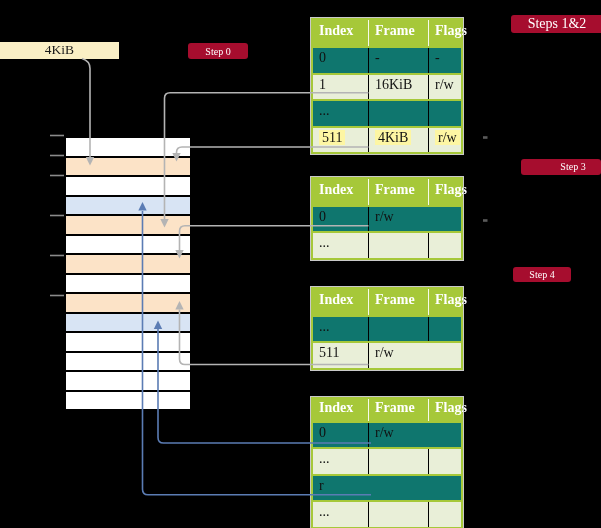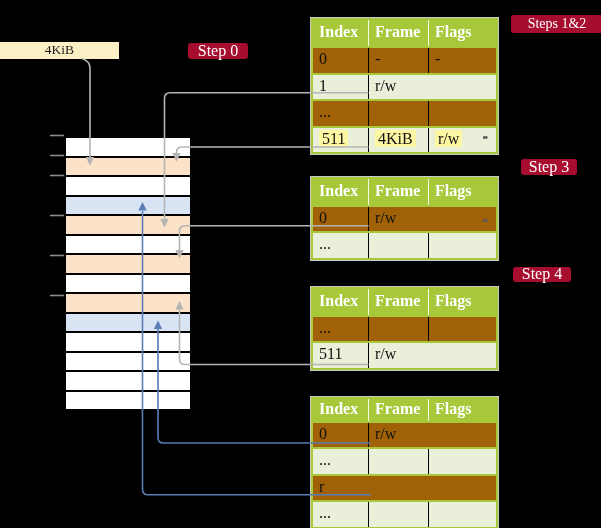--- a/index.html
+++ b/index.html
@@ -7,36 +7,36 @@
        font-family:"Liberation Serif","DejaVu Serif",serif;}
   #canvas{position:absolute;inset:0;width:601px;height:528px;background:var(--background,#000);}
 
   
   .frame-label{position:absolute;left:0;top:42px;width:119px;height:16.5px;
     background:var(--label-cream);color:#1a1a1a;font-size:13.5px;
     display:flex;align-items:center;justify-content:center;}
 
   
   .badge{position:absolute;background:var(--badge-red);color:#fff;
-    border-radius:3px;font-size:16px;display:flex;align-items:center;justify-content:center;}
+    border-radius:3px;font-size:10px;display:flex;align-items:center;justify-content:center;}
   .badge.step0 {left:188px;top:43px;width:60px;height:16px;}
   .badge.steps12{left:511px;top:15px;width:92px;height:18px;font-size:14px;}
-  .badge.step3 {left:521px;top:158.5px;width:56px;height:16.5px;}
+  .badge.step3 {left:521px;top:158.5px;width:56px;height:16.5px;padding-left:24px;}
   .badge.step4 {left:513px;top:266.5px;width:58px;height:15.5px;}
 
   
   .mem-stack{position:absolute;left:66px;top:138px;width:124px;}
   .mem-row{height:17.5px;margin-bottom:2px;background:var(--row-white);}
   .mem-row.page-table{background:var(--frame-orange);}
   .mem-row.mapped-page{background:var(--frame-blue);}
 
   
-  .ptable{position:absolute;left:311px;width:187px;box-sizing:border-box;
-    border:2px solid var(--header-green);outline:1px solid #c9c9c9;background:#a16207;
-    font-size:16px;color:#111;}
+  .ptable{position:absolute;left:311px;width:152px;box-sizing:border-box;
+    border:2px solid var(--header-green);outline:1px solid #c9c9c9;background:#0f766e;
+    font-size:14px;color:#111;}
   .trow{display:grid;grid-template-columns:55px 60px 1fr;}
   .thdr{background:var(--header-green);color:#fff;font-weight:bold;}
   .thdr .tcell{height:26px;box-sizing:border-box;padding:3px 0 0 6px;
     border-left:1.5px solid rgba(255,255,255,.9);}
   .ptable.short .thdr .tcell{height:22px;padding-top:1px;}
   .thdr .tcell:first-child{border-left:none;}
   .tbodyrow{border-top:2px solid var(--header-green);}
   .tbodyrow .tcell{height:24.6px;box-sizing:border-box;padding:2px 0 0 6px;
     border-left:1.5px solid #000;}
   .tbodyrow .tcell:first-child{border-left:none;}
@@ -88,20 +88,21 @@
       <div class="tcell">Frame</div>
       <div class="tcell">Flags</div>
     </div>
     <div class="trow tbodyrow">
       <div class="tcell">0</div>
       <div class="tcell">-</div>
       <div class="tcell">-</div>
     </div>
     <div class="trow tbodyrow shaded">
       <div class="tcell">1</div>
+      <div class="tcell">16KiB</div>
       <div class="tcell">r/w</div>
     </div>
     <div class="trow tbodyrow">
       <div class="tcell">...</div>
       <div class="tcell"></div>
       <div class="tcell"></div>
     </div>
     <div class="trow tbodyrow shaded">
       <div class="tcell"><span class="hl">511</span></div>
       <div class="tcell"><span class="hl">4KiB</span></div>

